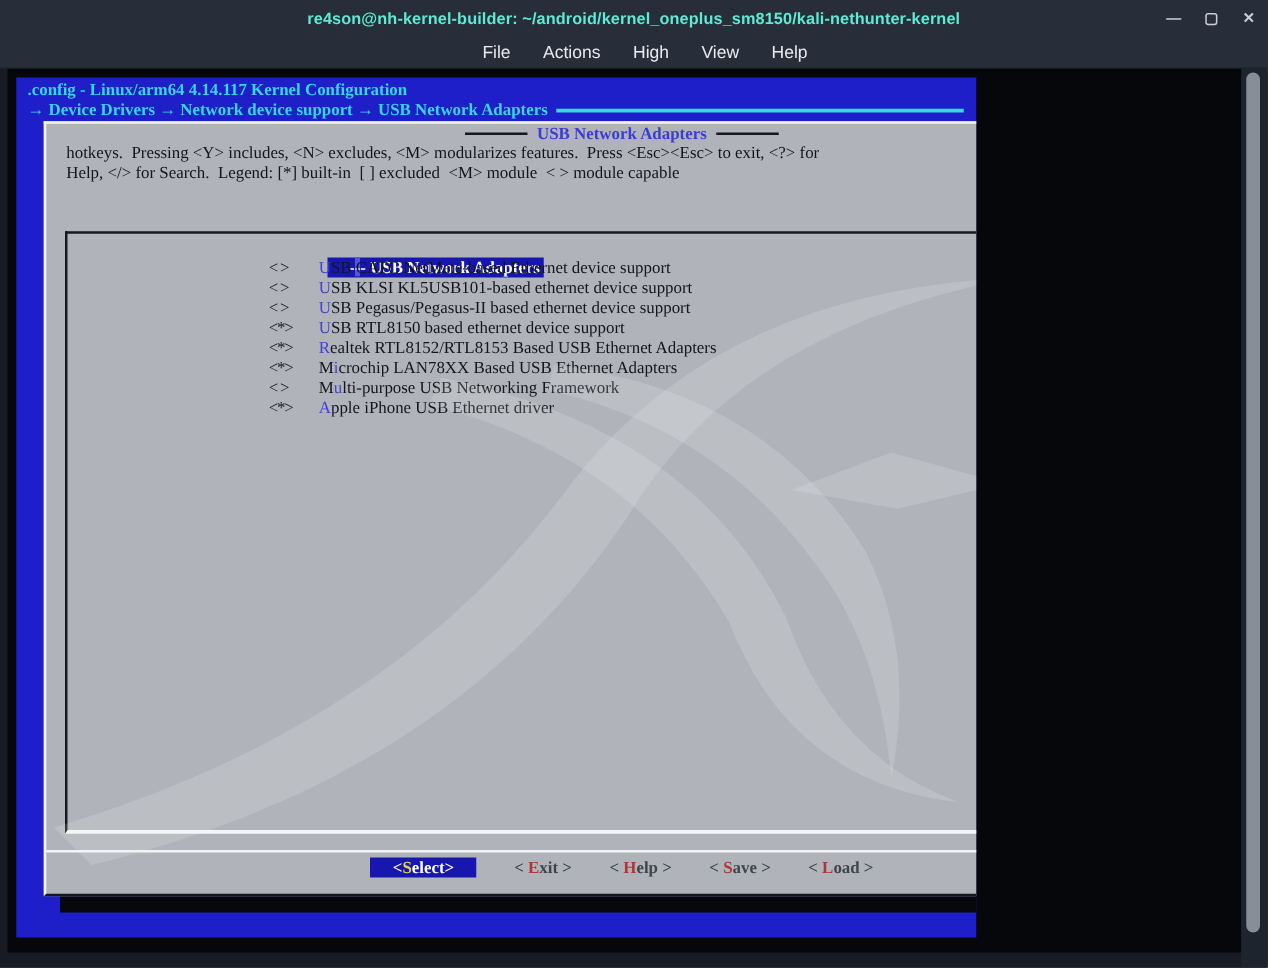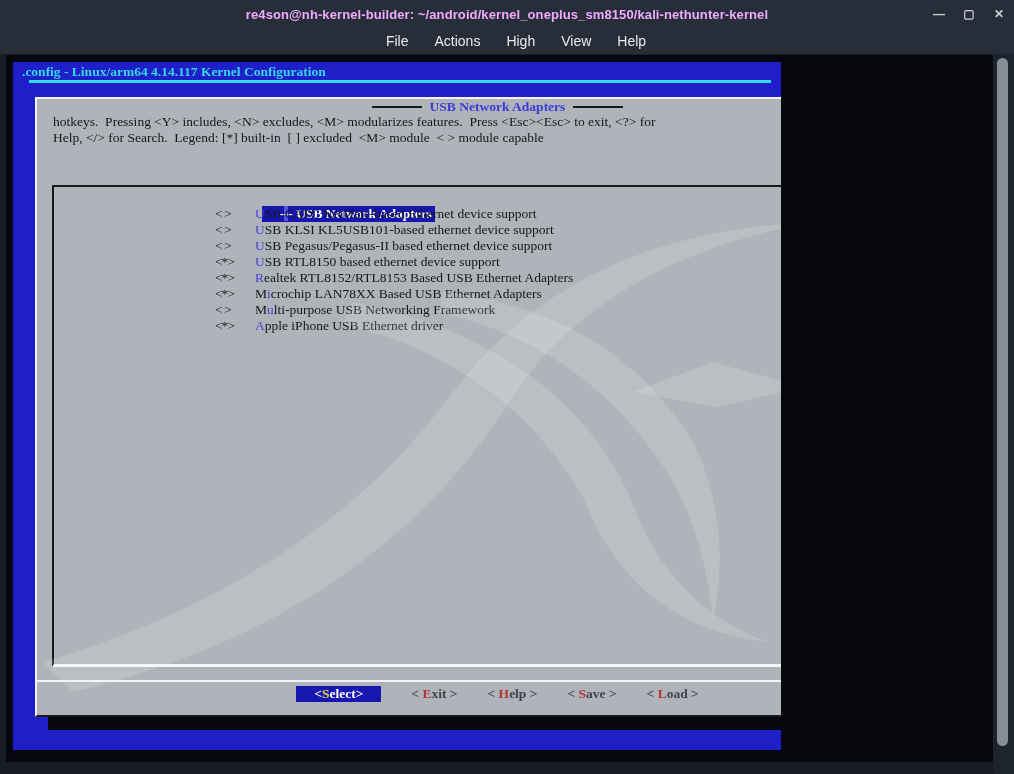--- a/index.html
+++ b/index.html
@@ -9,21 +9,21 @@
     background:#161b24; overflow:hidden;
     font-family:"Liberation Sans", sans-serif;
   }
   
   #titlebar {
     position:absolute; left:0; top:0; width:1014px; height:28px;
     background:#272e39; display:flex; align-items:center;
   }
   #titlebar .title {
     position:absolute; left:0; right:0; text-align:center;
-    color:#f0abfc; font-size:13px; font-weight:bold; letter-spacing:.1px;
+    color:#5eead4; font-size:13px; font-weight:bold; letter-spacing:.1px;
   }
   #winctl { position:absolute; right:8px; top:0; height:28px; display:flex; align-items:center; gap:16px; }
   #winctl span { color:#c9ced6; font-size:12px; font-weight:bold; width:14px; text-align:center; cursor:default; }
   #menubar {
     position:absolute; left:0; top:28px; width:1014px; height:27px;
     background:#272e39; display:flex; align-items:center; gap:26px;
     padding-left:18px; border-bottom:1px solid #1b212b;justify-content:center;
   }
   #menubar .mitem { color:#e8ebee; font-size:14px; }
   
@@ -115,20 +115,21 @@
     <span class="mitem">High</span>
     <span class="mitem">View</span>
     <span class="mitem">Help</span>
   </div>
 
   <div id="terminal">
     <div id="screen">
 
       <div id="topline1" class="cyan">.config - Linux/arm64 4.14.117 Kernel Configuration</div>
       <div id="topline2">
+        <span class="cyan">→ Device Drivers → Network device support → USB Network Adapters</span>
         <span class="rule"></span>
       </div>
 
       <div id="shadow-r" class="shadow"></div>
       <div id="shadow-b" class="shadow"></div>
 
       <div id="dialog">
         <div id="dlg-title-row">
           <span class="tline"></span>
           <span class="ttext">USB Network Adapters</span>

